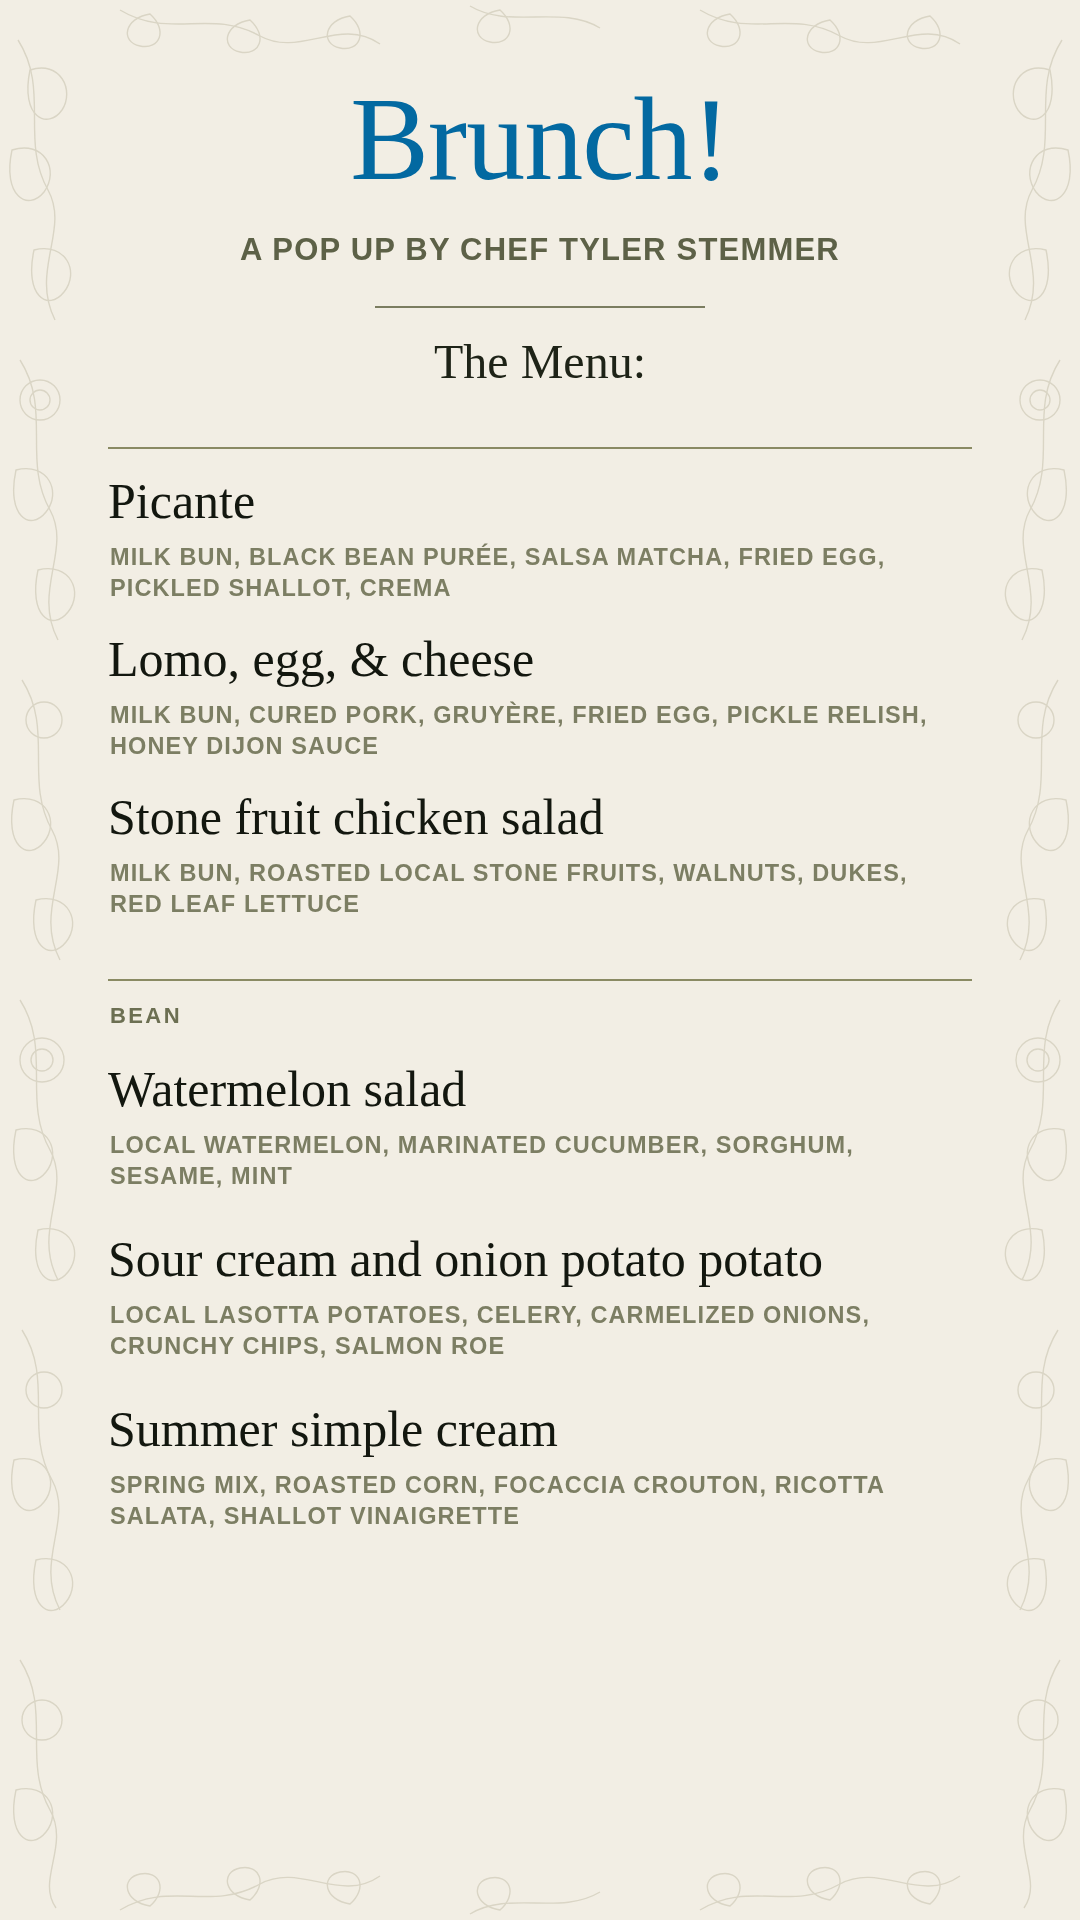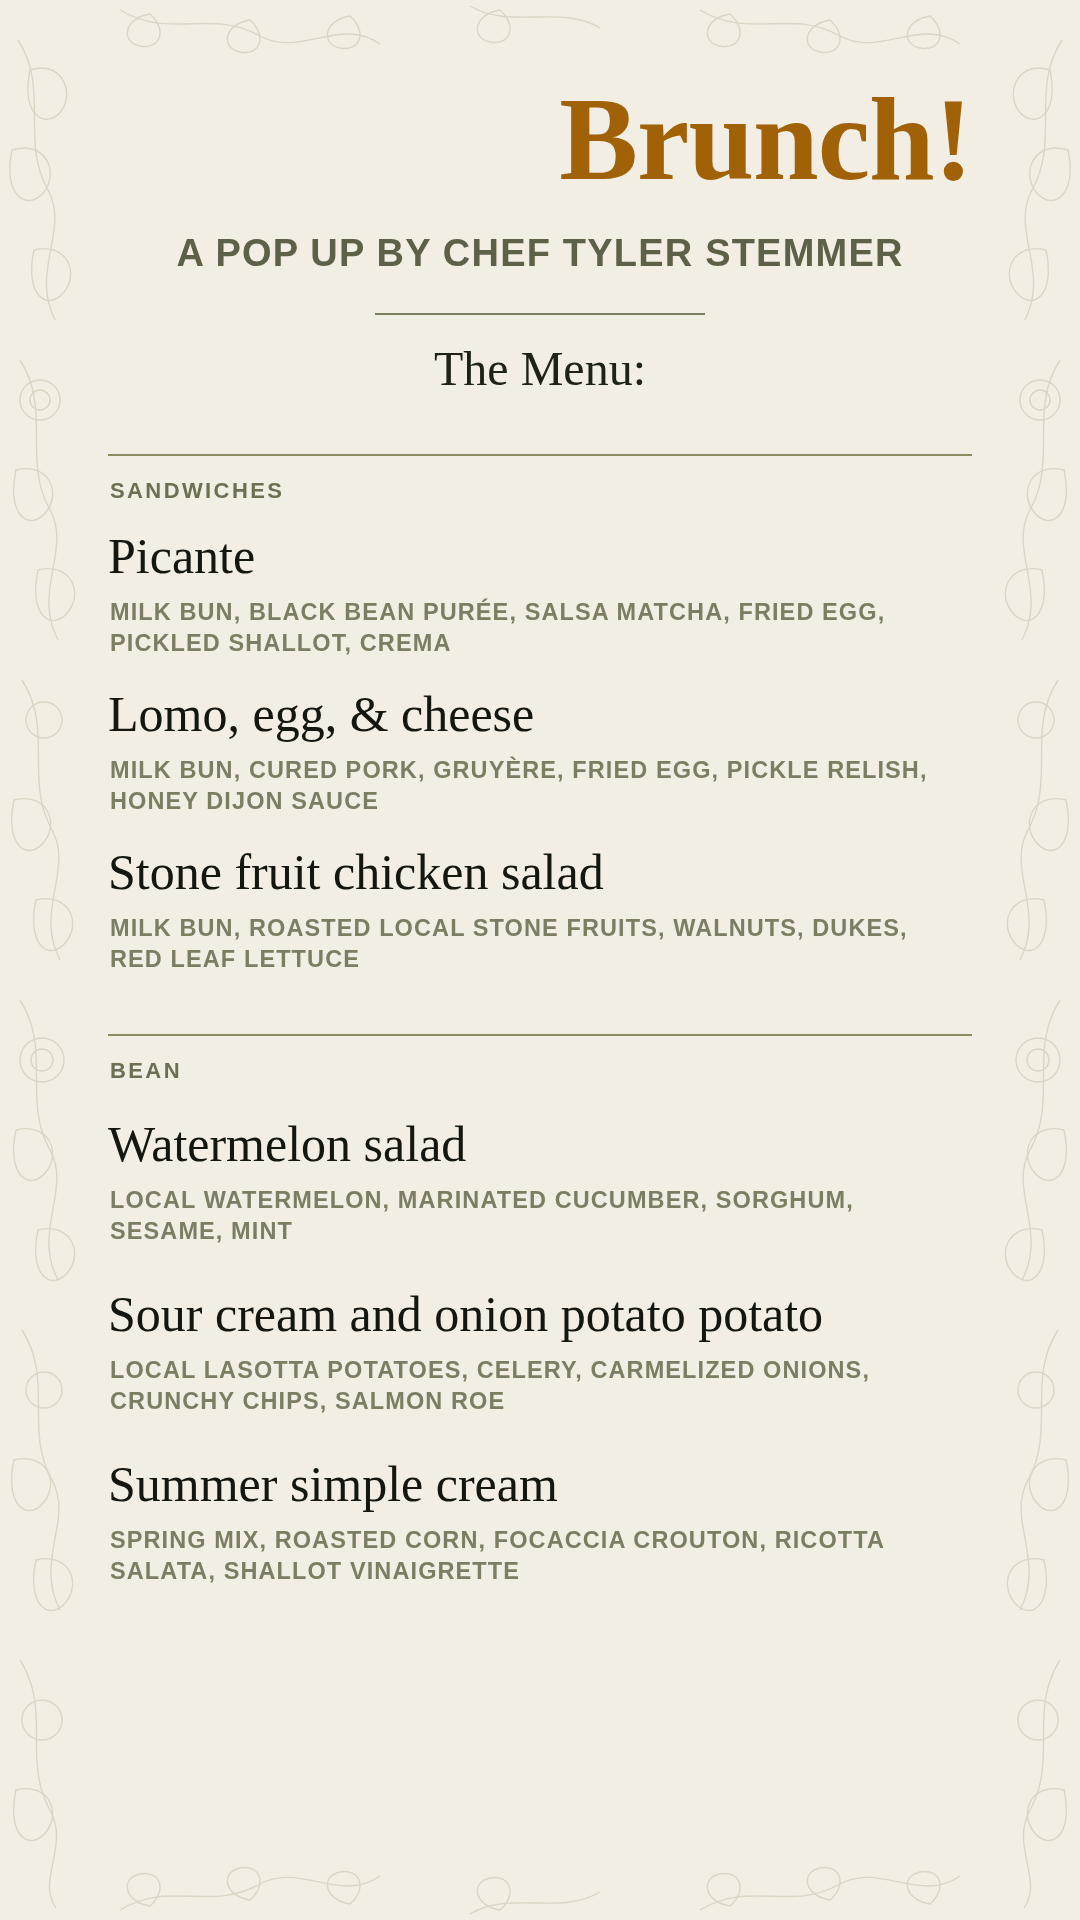--- a/index.html
+++ b/index.html
@@ -33,29 +33,29 @@
     z-index: 2;
     box-sizing: border-box;
     padding: 0 108px;
   }
 
   
   .title {
     font-family: "Liberation Serif", serif;
     font-size: 118px;
     line-height: 1.05;
-    font-weight: 700;
-    color: #a16207;
-    text-align: right;
+    font-weight: 400;
+    color: #0369a1;
+    text-align: center;
     margin: 78px 0 0 0;
     letter-spacing: -1px;
   }
   .subtitle {
     text-align: center;
-    font-size: 38px;
+    font-size: 31px;
     font-weight: bold;
     letter-spacing: 1.2px;
     color: #5d6147;
     margin: 30px 0 0 0;
     white-space: nowrap;
   }
   .divider-short {
     width: 330px;
     height: 2px;
     background: #7b7d60;
@@ -201,21 +201,20 @@
 
   <h1 class="title">Brunch!</h1>
 
   <div class="subtitle">A POP UP BY CHEF TYLER STEMMER</div>
 
   <div class="divider-short"></div>
 
   <h2 class="menu-heading">The Menu:</h2>
 
   <div class="rule"></div>
-  <div class="section-label">SANDWICHES</div>
 
   <div class="section-items">
     <div class="item">
       <div class="item-name">Picante</div>
       <div class="item-desc">MILK BUN, BLACK BEAN PURÉE, SALSA MATCHA, FRIED EGG, PICKLED SHALLOT, CREMA</div>
     </div>
     <div class="item">
       <div class="item-name">Lomo, egg, &amp; cheese</div>
       <div class="item-desc">MILK BUN, CURED PORK, GRUYÈRE, FRIED EGG, PICKLE RELISH, HONEY DIJON SAUCE</div>
     </div>

